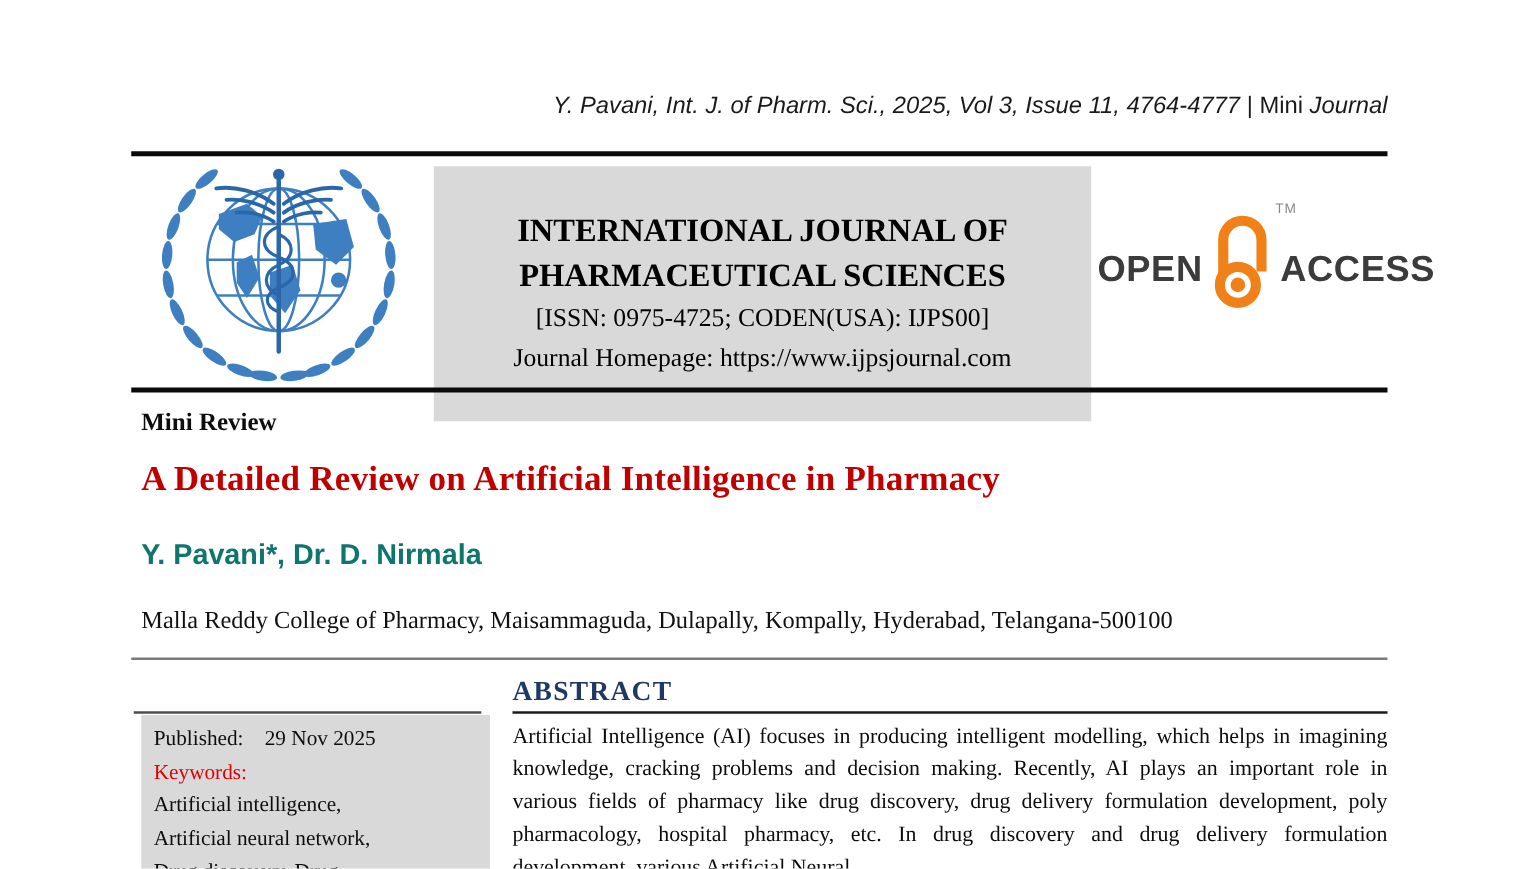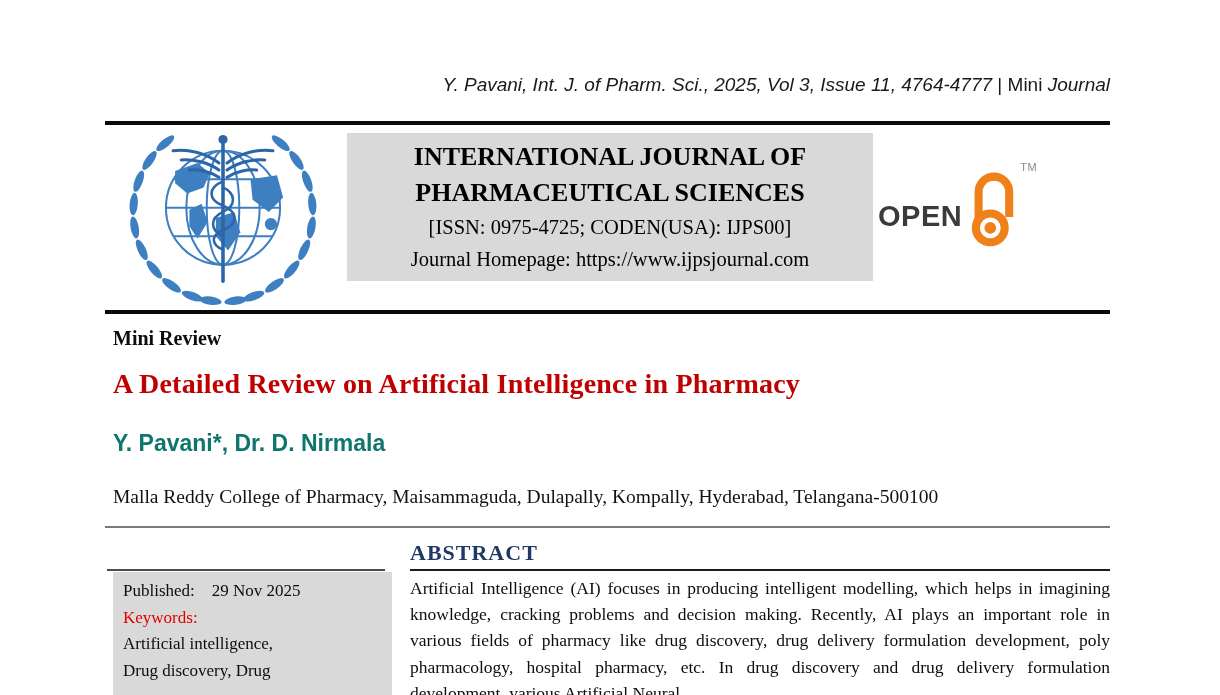--- a/index.html
+++ b/index.html
@@ -31,21 +31,21 @@
   .rule-top { top: 121px; height: 4px; }
   .rule-mid { top: 310px; height: 4px; }
   .rule-thin { top: 526px; height: 2px; background: #7a7a7a; }
   .rule-info { position: absolute; top: 569px; left: 107px; width: 278px; height: 2px; background: #4d4d4d; }
   .rule-abstract { position: absolute; top: 569px; left: 410px; width: 700px; height: 2px; background: #1c1c1c; }
 
   
   .logo { position: absolute; left: 116px; top: 128px; width: 214px; height: 180px; }
   .masthead-box {
     position: absolute;
-    left: 347px; top: 133px; width: 526px; height: 148px;
+    left: 347px; top: 133px; width: 526px; height: 204px;
     background: #d9d9d9;
     display: flex; flex-direction: column; justify-content: center;
     text-align: center;
   }
   .journal-name { font-weight: bold; font-size: 26px; line-height: 36px; color: #000; }
   .issn-line { font-size: 20.5px; line-height: 32px; color: #000; }
   .homepage-line { font-size: 20.5px; line-height: 32px; color: #000; text-decoration: none; }
 
   
   .oa {
@@ -170,36 +170,38 @@
   <div class="oa">
     <span class="oa-word">OPEN</span>
     <span class="oa-lock-wrap">
       <svg width="54" height="94" viewBox="0 0 60 94" aria-hidden="true">
         <path d="M14,58 L14,28 A17,17 0 0 1 48,28 L48,56" fill="none" stroke="#f08118" stroke-width="9"></path>
         <circle cx="27" cy="68" r="16" fill="none" stroke="#f08118" stroke-width="9"></circle>
         <circle cx="27" cy="68" r="6.5" fill="#f08118"></circle>
       </svg>
       <span class="oa-tm">TM</span>
     </span>
+    <span class="oa-word">ACCESS</span>
   </div>
 
   <div class="rule rule-mid"></div>
 
   <div class="type-label">Mini Review</div>
   <h1 class="paper-title">A Detailed Review on Artificial Intelligence in Pharmacy</h1>
   <div class="authors">Y. Pavani*, Dr. D. Nirmala</div>
   <div class="affiliation">Malla Reddy College of Pharmacy, Maisammaguda, Dulapally, Kompally, Hyderabad, Telangana-500100</div>
 
   <div class="rule rule-thin"></div>
 
   <div class="rule-info"></div>
   <div class="info-box">
     <div><span>Published:</span><span class="pub-value">29 Nov 2025</span></div>
     <div class="keywords-label">Keywords:</div>
     <div>Artificial intelligence,</div>
+    <div>Artificial neural network,</div>
     <div>Drug discovery, Drug</div>
   </div>
 
   <div class="abstract-heading">ABSTRACT</div>
   <div class="rule-abstract"></div>
   <div class="abstract-body">Artificial Intelligence (AI) focuses in producing intelligent modelling, which helps in imagining knowledge, cracking problems and decision making. Recently, AI plays an important role in various fields of pharmacy like drug discovery, drug delivery formulation development, poly pharmacology, hospital pharmacy, etc. In drug discovery and drug delivery formulation development, various Artificial Neural</div>
 
 </div>
 
 </body></html>

